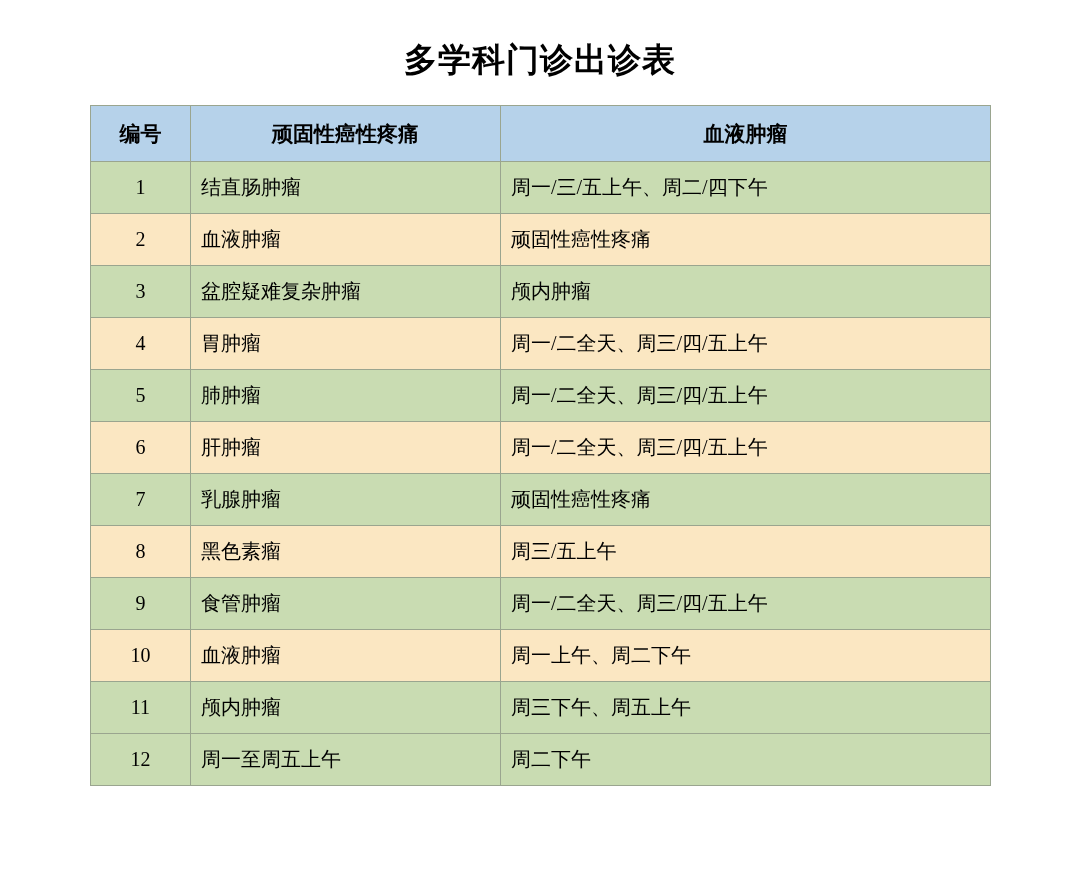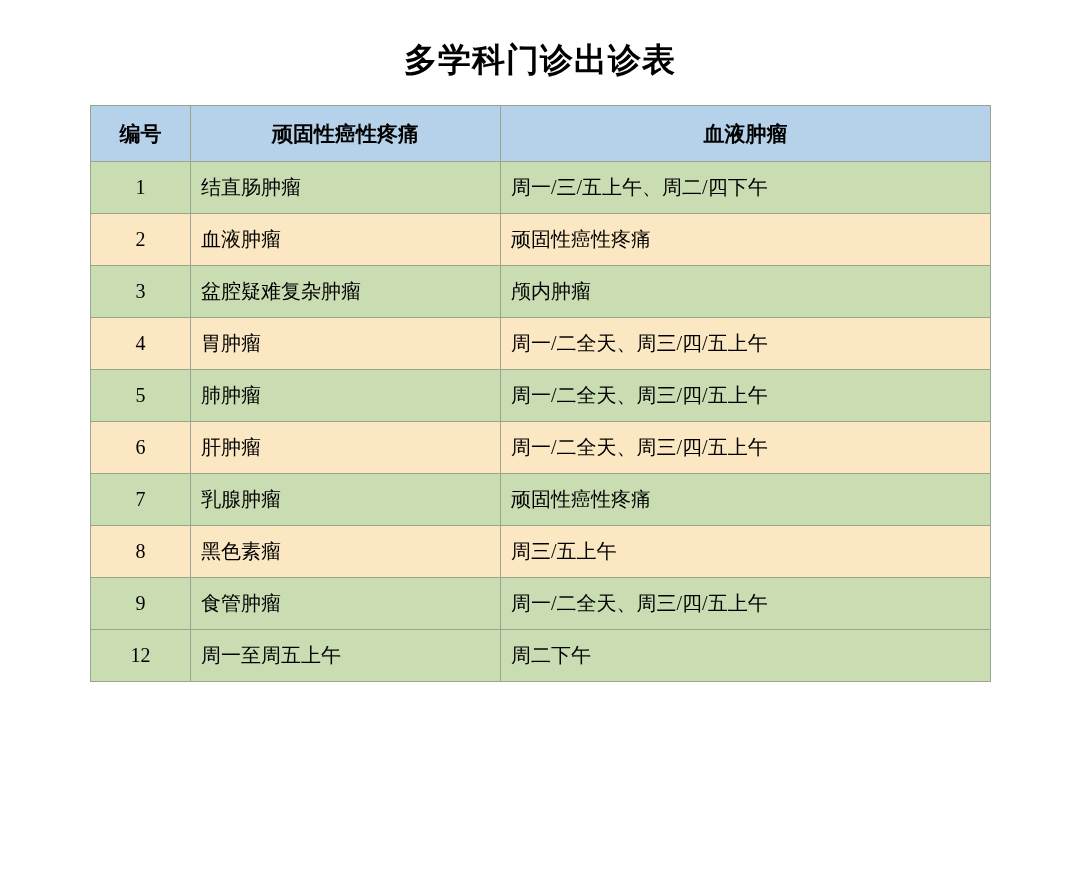--- a/index.html
+++ b/index.html
@@ -133,20 +133,30 @@
           <tr class="row-tan">
             <td class="cell-no">8</td>
             <td class="cell-name">黑色素瘤</td>
             <td class="cell-time">周三/五上午</td>
           </tr>
           <tr class="row-green">
             <td class="cell-no">9</td>
             <td class="cell-name">食管肿瘤</td>
             <td class="cell-time">周一/二全天、周三/四/五上午</td>
           </tr>
+          <tr class="row-tan">
+            <td class="cell-no">10</td>
+            <td class="cell-name">血液肿瘤</td>
+            <td class="cell-time">周一上午、周二下午</td>
+          </tr>
+          <tr class="row-green">
+            <td class="cell-no">11</td>
+            <td class="cell-name">颅内肿瘤</td>
+            <td class="cell-time">周三下午、周五上午</td>
+          </tr>
           <tr class="row-green">
             <td class="cell-no">12</td>
             <td class="cell-name">周一至周五上午</td>
             <td class="cell-time">周二下午</td>
           </tr>
         </tbody>
     </table>
   </div>
 
 </div>

